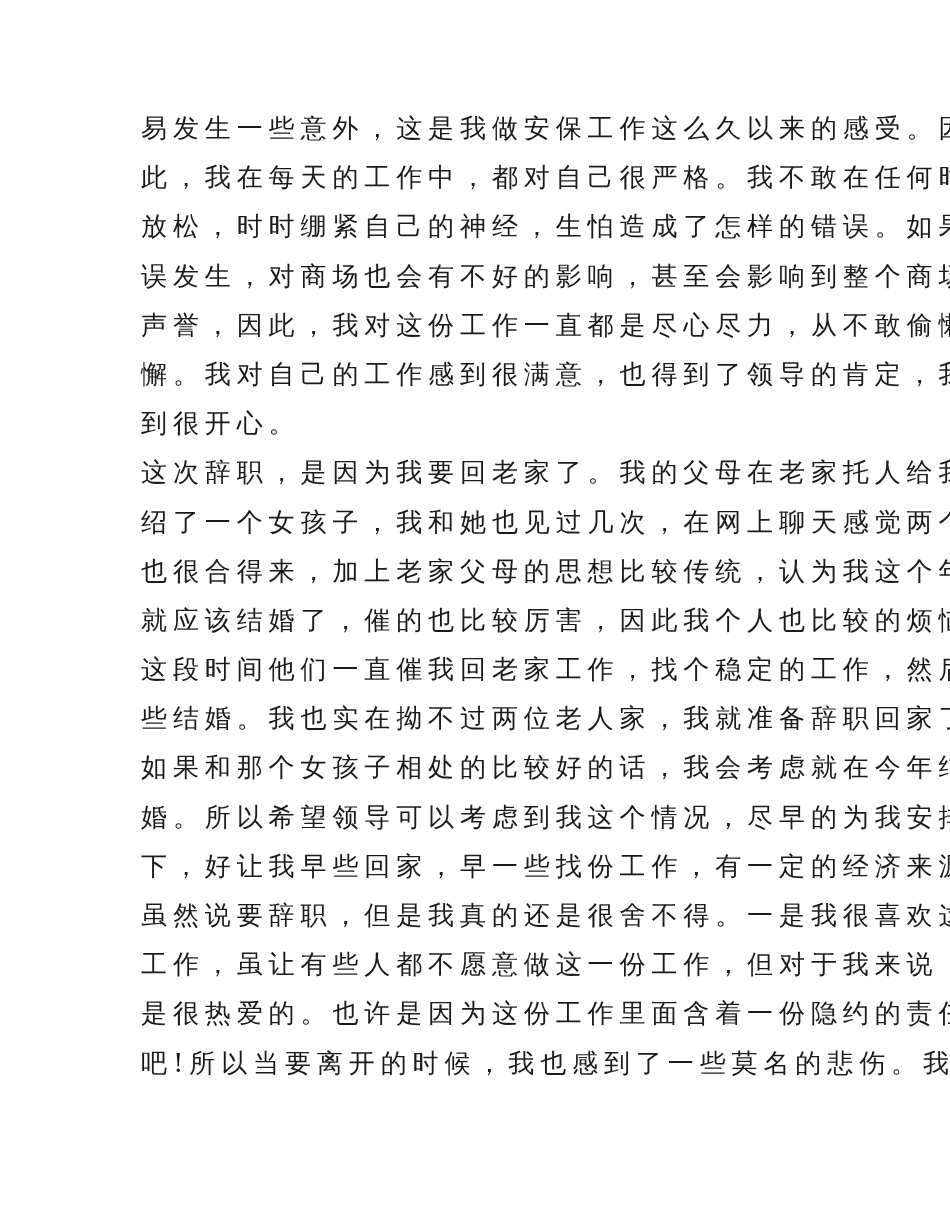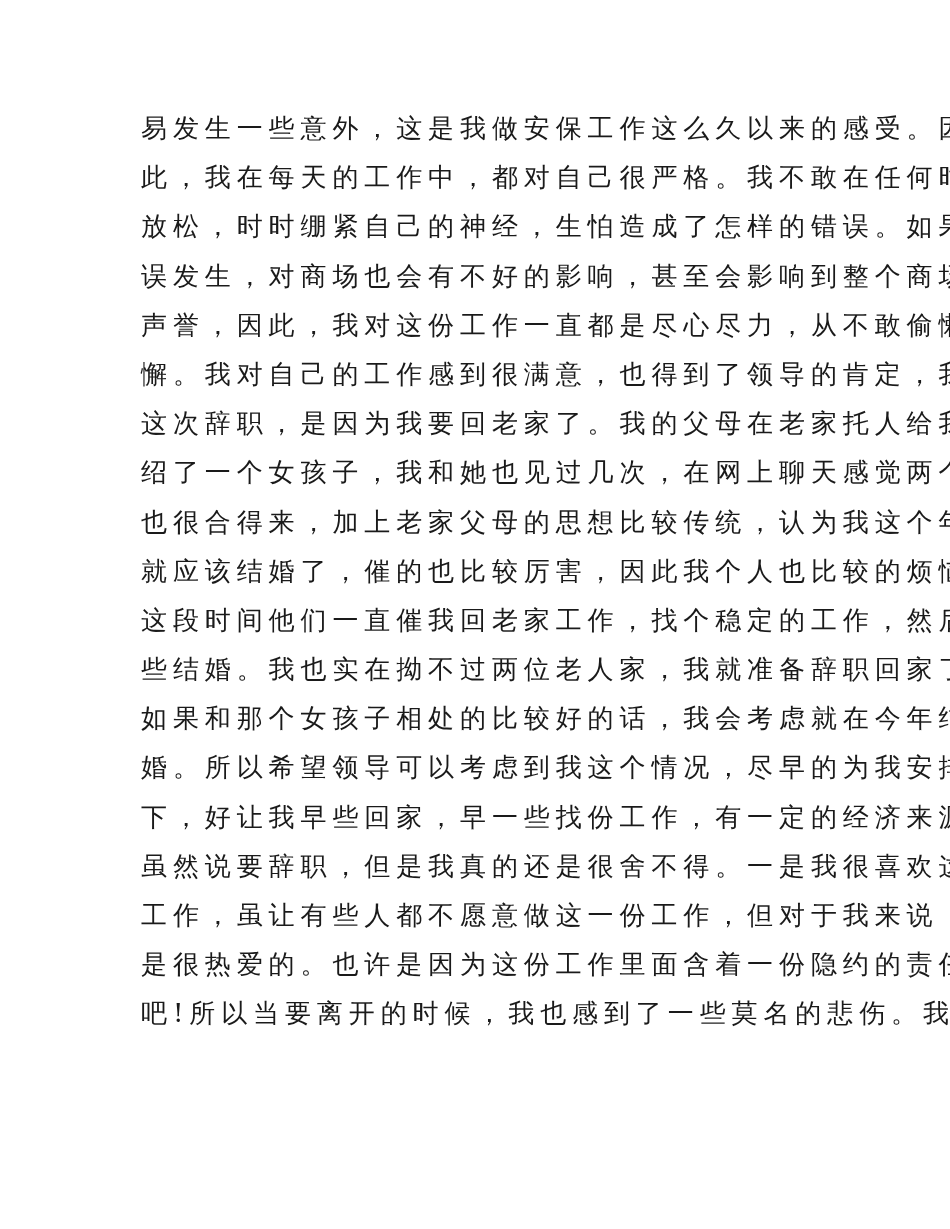--- a/index.html
+++ b/index.html
@@ -21,20 +21,21 @@
 <body>
 
 <div class="page">
   <div class="text-block">
     <div class="line">易发生一些意外，这是我做安保工作这么久以来的感受。因</div>
     <div class="line">此，我在每天的工作中，都对自己很严格。我不敢在任何时候</div>
     <div class="line">放松，时时绷紧自己的神经，生怕造成了怎样的错误。如果错</div>
     <div class="line">误发生，对商场也会有不好的影响，甚至会影响到整个商场的</div>
     <div class="line">声誉，因此，我对这份工作一直都是尽心尽力，从不敢偷懒松</div>
     <div class="line">懈。我对自己的工作感到很满意，也得到了领导的肯定，我感</div>
+    <div class="line">到很开心。</div>
     <div class="line">这次辞职，是因为我要回老家了。我的父母在老家托人给我介</div>
     <div class="line">绍了一个女孩子，我和她也见过几次，在网上聊天感觉两个人</div>
     <div class="line">也很合得来，加上老家父母的思想比较传统，认为我这个年纪</div>
     <div class="line">就应该结婚了，催的也比较厉害，因此我个人也比较的烦恼。</div>
     <div class="line">这段时间他们一直催我回老家工作，找个稳定的工作，然后早</div>
     <div class="line">些结婚。我也实在拗不过两位老人家，我就准备辞职回家了，</div>
     <div class="line">如果和那个女孩子相处的比较好的话，我会考虑就在今年结</div>
     <div class="line">婚。所以希望领导可以考虑到我这个情况，尽早的为我安排一</div>
     <div class="line">下，好让我早些回家，早一些找份工作，有一定的经济来源。</div>
     <div class="line">虽然说要辞职，但是我真的还是很舍不得。一是我很喜欢这份</div>

